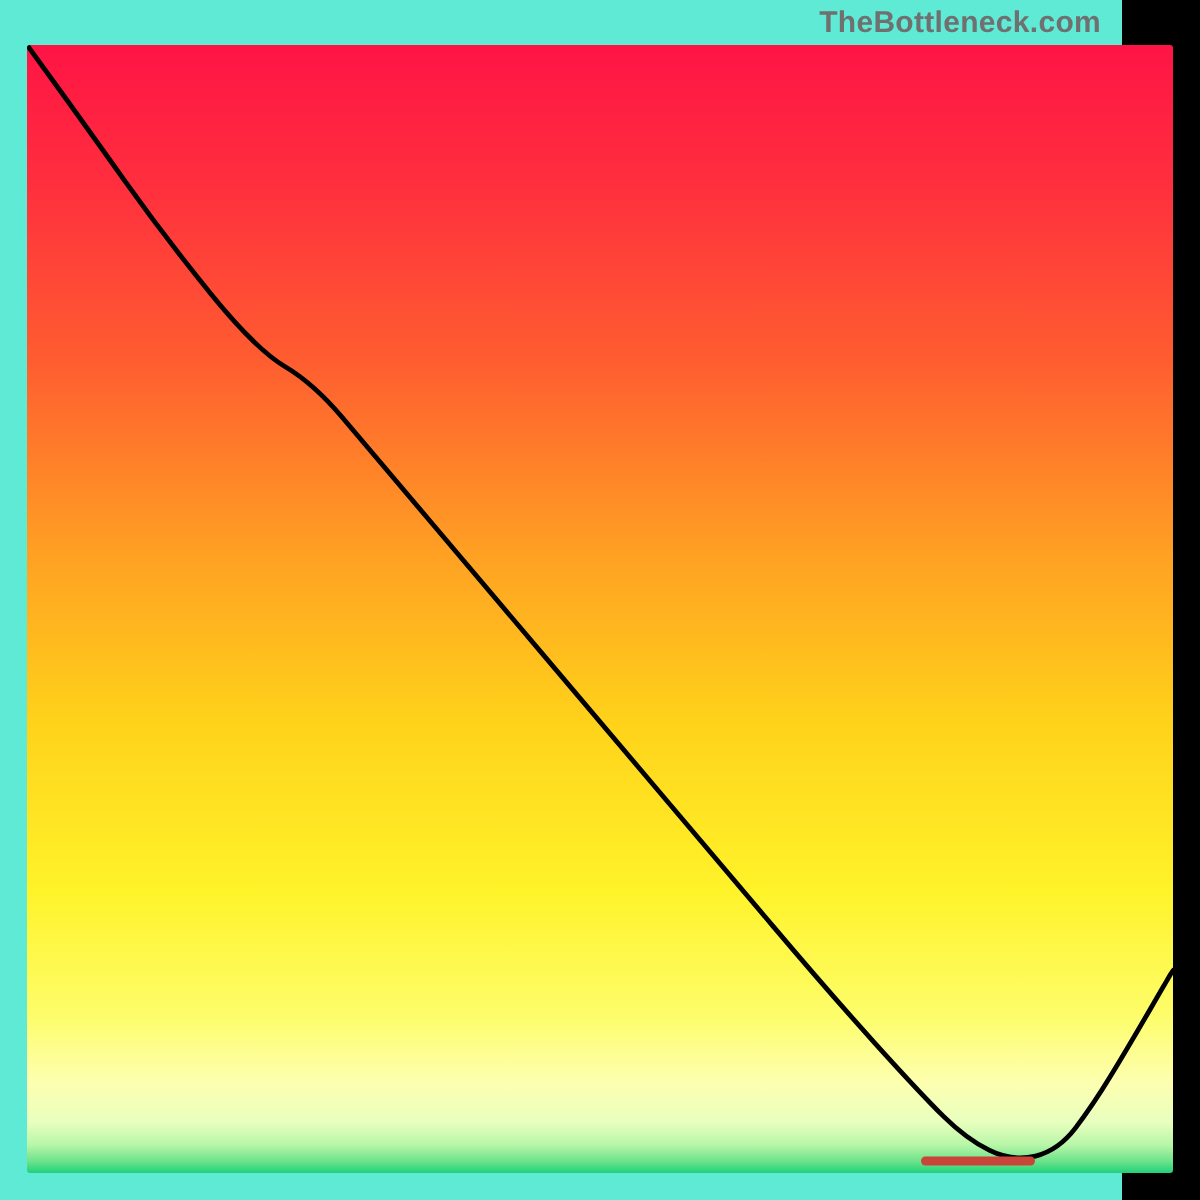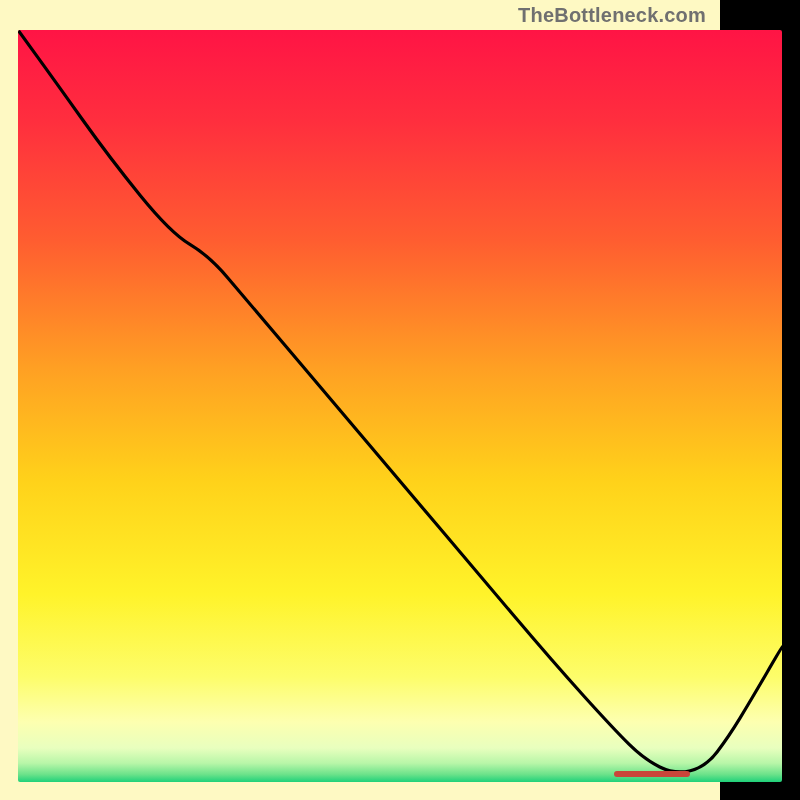--- a/index.html
+++ b/index.html
@@ -8,21 +8,22 @@
     width: 800px;
     height: 800px;
     background: #000;
     overflow: hidden;
     font-family: Arial, Helvetica, sans-serif;
   }
   .stage {
     position: relative;
     width: 720px;
     height: 800px;
-    background: #fef9c3;
+    background: #5eead4;
+    padding-left: 28px;
   }
   .watermark {
     position: absolute;
     top: 4px;
     right: 14px;
     color: #707070;
     font-size: 20px;
     font-weight: 600;
     letter-spacing: 0.2px;
     z-index: 20;

